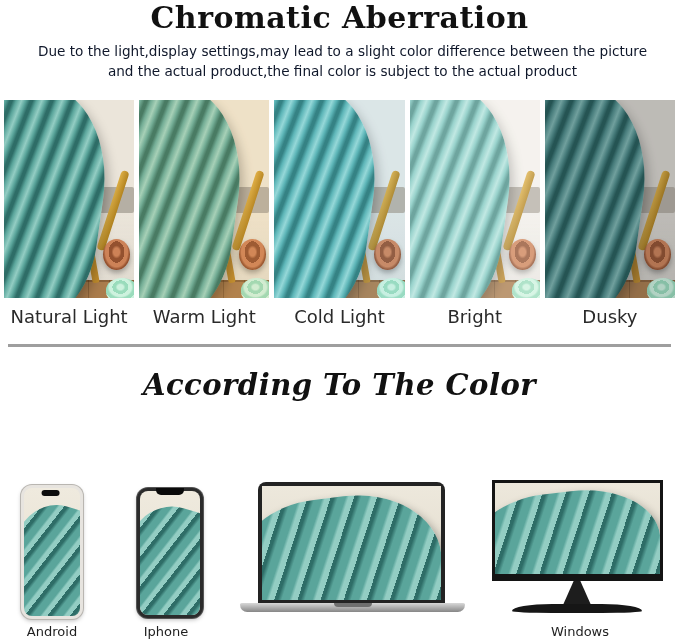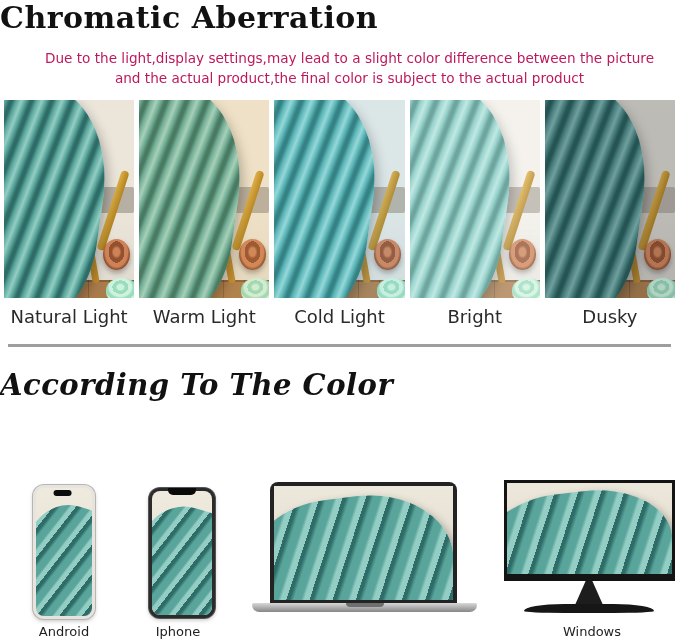--- a/index.html
+++ b/index.html
@@ -1,25 +1,25 @@
 <!DOCTYPE html>
 <html><head>
 <meta charset="utf-8">
 <style>
   html,body{margin:0;padding:0;background:#fff;}
   .page{position:relative;width:679px;height:644px;background:#ffffff;overflow:hidden;
         font-family:"DejaVu Sans", sans-serif;color:#1a1a1a;}
 
   
-  .sec-title{position:absolute;left:0;width:100%;margin:0;
+  .sec-title{position:absolute;left:0;width:100%;text-align:center;margin:0;
              font-family:"DejaVu Serif", serif;font-weight:bold;color:#111;}
   .title1{top:0px;font-size:30px;letter-spacing:.5px;}
   .title2{top:368px;font-size:29px;letter-spacing:.5px;font-style:italic;}
-  .sec-sub{position:absolute;left:50%;transform:translateX(-50%);text-align:center;margin:10px;
-           font-size:13.6px;line-height:1.5;color:#be185d;}
+  .sec-sub{position:absolute;left:50%;transform:translateX(-50%);text-align:center;margin:3px;
+           font-size:13.6px;line-height:1.5;color:#0f172a;}
   .sub1{top:38px;width:632px;}
   .sub2{top:409px;width:616px;}
 
   
   .panels{position:absolute;top:100px;left:4px;right:4px;height:198px;display:flex;gap:5px;}
   .panel{flex:1;position:relative;overflow:hidden;margin:0;background:var(--wall);}
   .wall{position:absolute;inset:0;
         background:linear-gradient(180deg,var(--wall) 0%,var(--wall) 55%,rgba(0,0,0,.05) 100%),
                    linear-gradient(90deg,rgba(255,255,255,.4),rgba(0,0,0,0) 30%);}
   .floor{position:absolute;left:0;right:0;bottom:0;height:18px;
@@ -45,21 +45,21 @@
   .tint{position:absolute;inset:0;background:var(--tint);pointer-events:none;}
 
   .panel-captions{position:absolute;top:306px;left:4px;right:4px;display:flex;gap:5px;}
   .panel-captions span{flex:1;text-align:center;font-size:18px;color:#2a2a2a;}
 
   
   .divider{position:absolute;top:344px;left:8px;right:8px;height:3px;border:0;margin:0;
            background:#9e9e9e;}
 
   
-  .devices{position:absolute;top:478px;left:12px;right:0;height:166px;text-align:center;}
+  .devices{position:absolute;top:478px;left:0;right:0;height:166px;text-align:center;}
   .device-label{position:absolute;top:146px;transform:translateX(-50%);font-size:13px;color:#1e1e1e;}
   .lbl-android{left:52px;} .lbl-iphone{left:166px;} .lbl-macbook{left:352px;margin-top:44px;} .lbl-windows{left:580px;}
 
   .phone{position:absolute;border-radius:11px;background:#e7e4df;
          box-shadow:0 0 0 1px #b9b6b1, 0 2px 4px rgba(0,0,0,.25);}
   .android{left:21px;top:7px;width:62px;height:134px;}
   .iphone{left:137px;top:10px;width:66px;height:130px;background:#2b2b2b;
           box-shadow:0 0 0 1px #555, 0 2px 4px rgba(0,0,0,.25);}
   .pscreen{position:absolute;inset:3px;border-radius:8px;overflow:hidden;
            background:linear-gradient(180deg,#efeade,#e4ddcf);}

